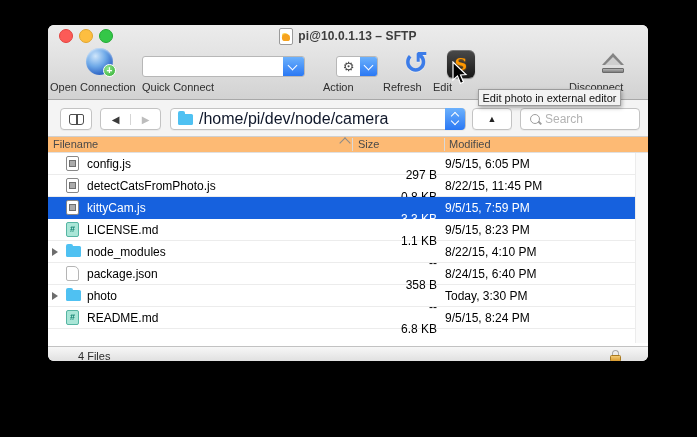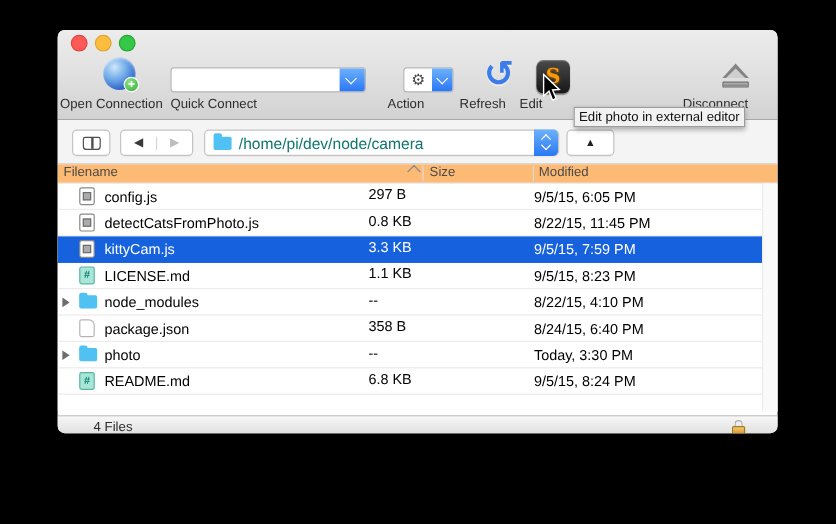--- a/index.html
+++ b/index.html
@@ -87,21 +87,21 @@
     box-sizing:border-box;display:flex;align-items:center;justify-content:center;
     box-shadow:0 1px 0 rgba(0,0,0,.04);}
   .bk{left:12px;width:32px;}
   .book{width:13px;height:9px;border:1.5px solid #4e4e4e;border-radius:2px 2px 3px 3px;position:relative;}
   .book::after{content:"";position:absolute;left:50%;top:0;bottom:0;width:1.5px;background:#4e4e4e;}
   .navseg{left:52px;width:61px;display:flex;padding:0;}
   .navseg .half{flex:1;display:flex;align-items:center;justify-content:center;font-size:10px;}
   .navseg .half.back{color:#3a3a3a;border-right:1px solid #d5d5d5;}
   .navseg .half.fwd{color:#bdbdbd;}
   .pathcombo{left:122px;width:296px;justify-content:flex-start;padding-left:7px;position:absolute;}
-  .pathcombo .ptext{font-size:13px;color:#0f766e;margin-left:6px;}
+  .pathcombo .ptext{font-size:16px;color:#0f172a;margin-left:6px;}
   .pathcombo .dd2{position:absolute;right:0;top:-1px;bottom:-1px;width:20px;border-radius:0 4px 4px 0;
     background:linear-gradient(180deg,#6cb1fc,#2a78f4);}
   .pathcombo .dd2 .chev{position:absolute;left:7px;border-width:0 1.5px 1.5px 0;width:5px;height:5px;}
   .pathcombo .dd2 .up{top:5px;}
   .pathcombo .dd2 .down{top:10px;}
   .upbtn{left:424px;width:40px;font-size:9px;color:#222;}
   .search{left:472px;width:120px;justify-content:flex-start;padding-left:9px;color:#b3b3b3;font-size:12px;gap:5px;}
   .mag{position:relative;width:8px;height:8px;border:1.5px solid #9e9e9e;border-radius:50%;flex:0 0 auto;}
   .mag::after{content:"";position:absolute;left:7px;top:7px;width:4px;height:1.5px;background:#9e9e9e;transform:rotate(45deg);}
   
@@ -131,21 +131,21 @@
   .fic{position:absolute;left:18px;top:3px;width:13px;height:15px;box-sizing:border-box;
     display:flex;align-items:center;justify-content:center;}
   .ic-js{background:#fff;border:1px solid #888;border-radius:2px;}
   .ic-js::after{content:"";width:7px;height:7px;background:#ababab;border:1px solid #6f6f6f;box-sizing:border-box;}
   .ic-md{background:#a9e6d7;border:1px solid #56b5a3;border-radius:2px;
     font-size:9px;font-weight:bold;color:#0e7f6d;line-height:1;}
   .ic-md::after{content:"#";}
   .ic-file{background:#fff;border:1px solid #b5b5b5;border-radius:2px 5px 2px 2px;}
   .ic-folder{border:none;top:5px;height:11px;width:15px;}
   .cell.name{position:absolute;left:39px;top:3.5px;white-space:nowrap;}
-  .cell.size{position:absolute;right:198px;top:2px;width:130px;text-align:left;white-space:nowrap;}
+  .cell.size{position:absolute;right:198px;top:15px;width:130px;text-align:right;white-space:nowrap;}
   .cell.mod{position:absolute;left:397px;top:3.5px;white-space:nowrap;}
   
   .statusbar{position:absolute;left:0;top:321px;width:600px;height:18px;
     background:linear-gradient(180deg,#f7f7f7,#dcdcdc);border-top:1px solid #c2c2c2;box-sizing:border-box;}
   .statustext{position:absolute;left:30px;top:2.5px;font-size:11px;color:#2c2c2c;}
   .lock{position:absolute;left:562px;top:3px;width:11px;height:12px;}
   .lock .shackle{position:absolute;left:2px;top:0;width:7px;height:6px;border:1.5px solid #a8a8a8;
     border-bottom:none;border-radius:4px 4px 0 0;box-sizing:border-box;}
   .lock .body{position:absolute;left:0;top:4.5px;width:11px;height:7.5px;border-radius:1.5px;
     background:linear-gradient(180deg,#f2ca74,#d89a2e);border:0.5px solid #a9791e;box-sizing:border-box;}
@@ -153,20 +153,24 @@
 </head>
 <body>
 
 <div class="window">
 
   <div class="chrome">
     <div class="tl close"></div>
     <div class="tl min"></div>
     <div class="tl zoom"></div>
 
+    <div class="titlerow">
+      <span class="doc-duck"></span>
+      <span class="title-text">pi@10.0.1.13 – SFTP</span>
+    </div>
 
     <div class="globe"></div>
 
     <div class="combo">
       <span></span>
       <div class="dd">
         <span class="chev down"></span>
       </div>
     </div>
 
@@ -211,20 +215,24 @@
     </div>
     <div class="pb-btn pathcombo">
       <span class="folder"></span>
       <span class="ptext">/home/pi/dev/node/camera</span>
       <div class="dd2">
         <span class="chev up"></span>
         <span class="chev down"></span>
       </div>
     </div>
     <div class="pb-btn upbtn">▲</div>
+    <div class="pb-btn search">
+      <span class="mag"></span>
+      <span>Search</span>
+    </div>
   </div>
 
   <div class="lheader">
     <span class="h h-file">Filename</span>
     <span class="sortcaret"></span>
     <span class="hdiv d1"></span>
     <span class="h h-size">Size</span>
     <span class="hdiv d2"></span>
     <span class="h h-mod">Modified</span>
   </div>

